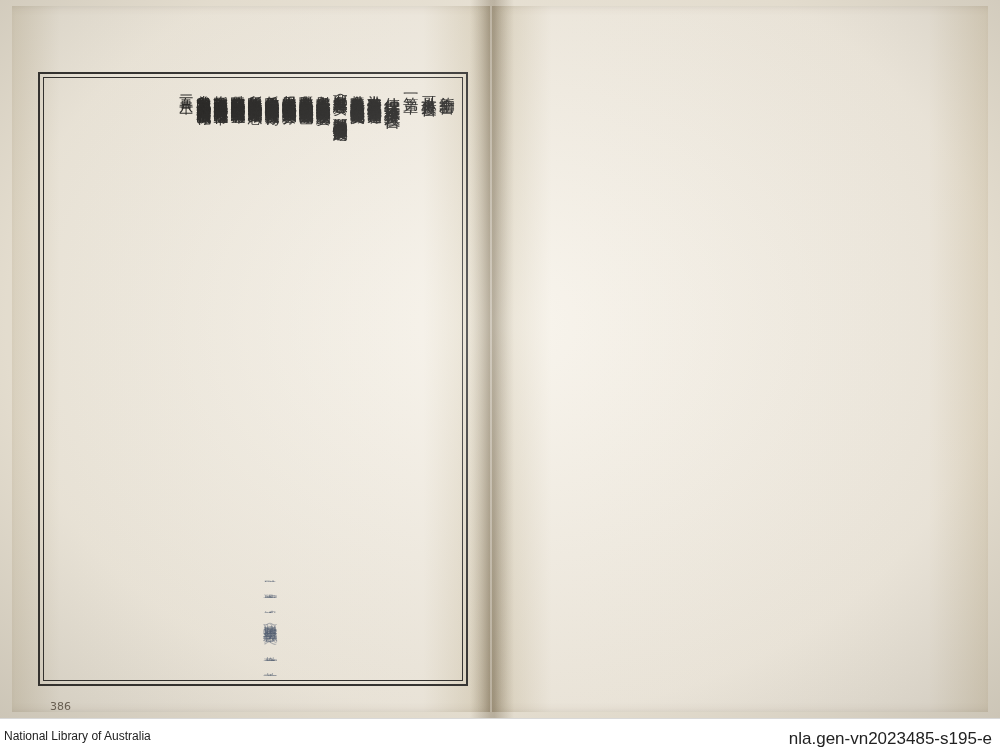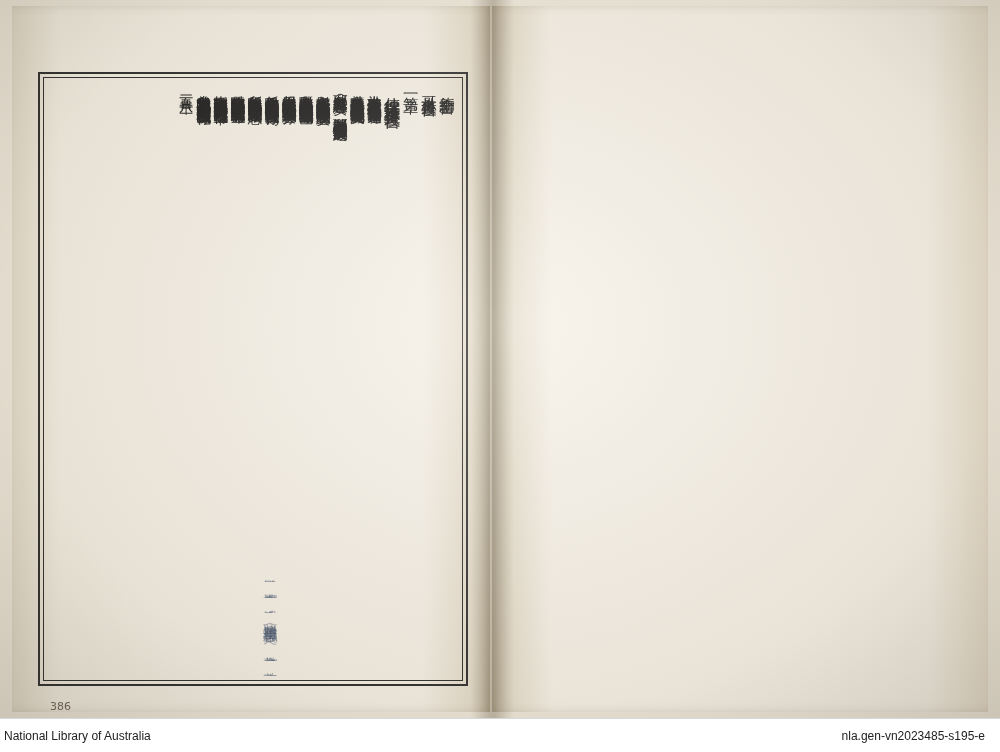--- a/index.html
+++ b/index.html
@@ -163,22 +163,22 @@
   }
   #caption .cap-left {
     position: absolute;
     left: 4px; top: 10px;
     font-size: 12px;
     color: #222;
     font-family: "Liberation Sans", sans-serif;
   }
   #caption .cap-right {
     position: absolute;
-    right: 15px; top: 10px;
-    font-size: 12px;
+    right: 8px; top: 10px;
+    font-size: 17px;
     color: #222;
     font-family: "Liberation Sans", sans-serif;
     text-align: center;
   }
 </style>
 </head>
 <body>
 
 <div id="scan">
 

